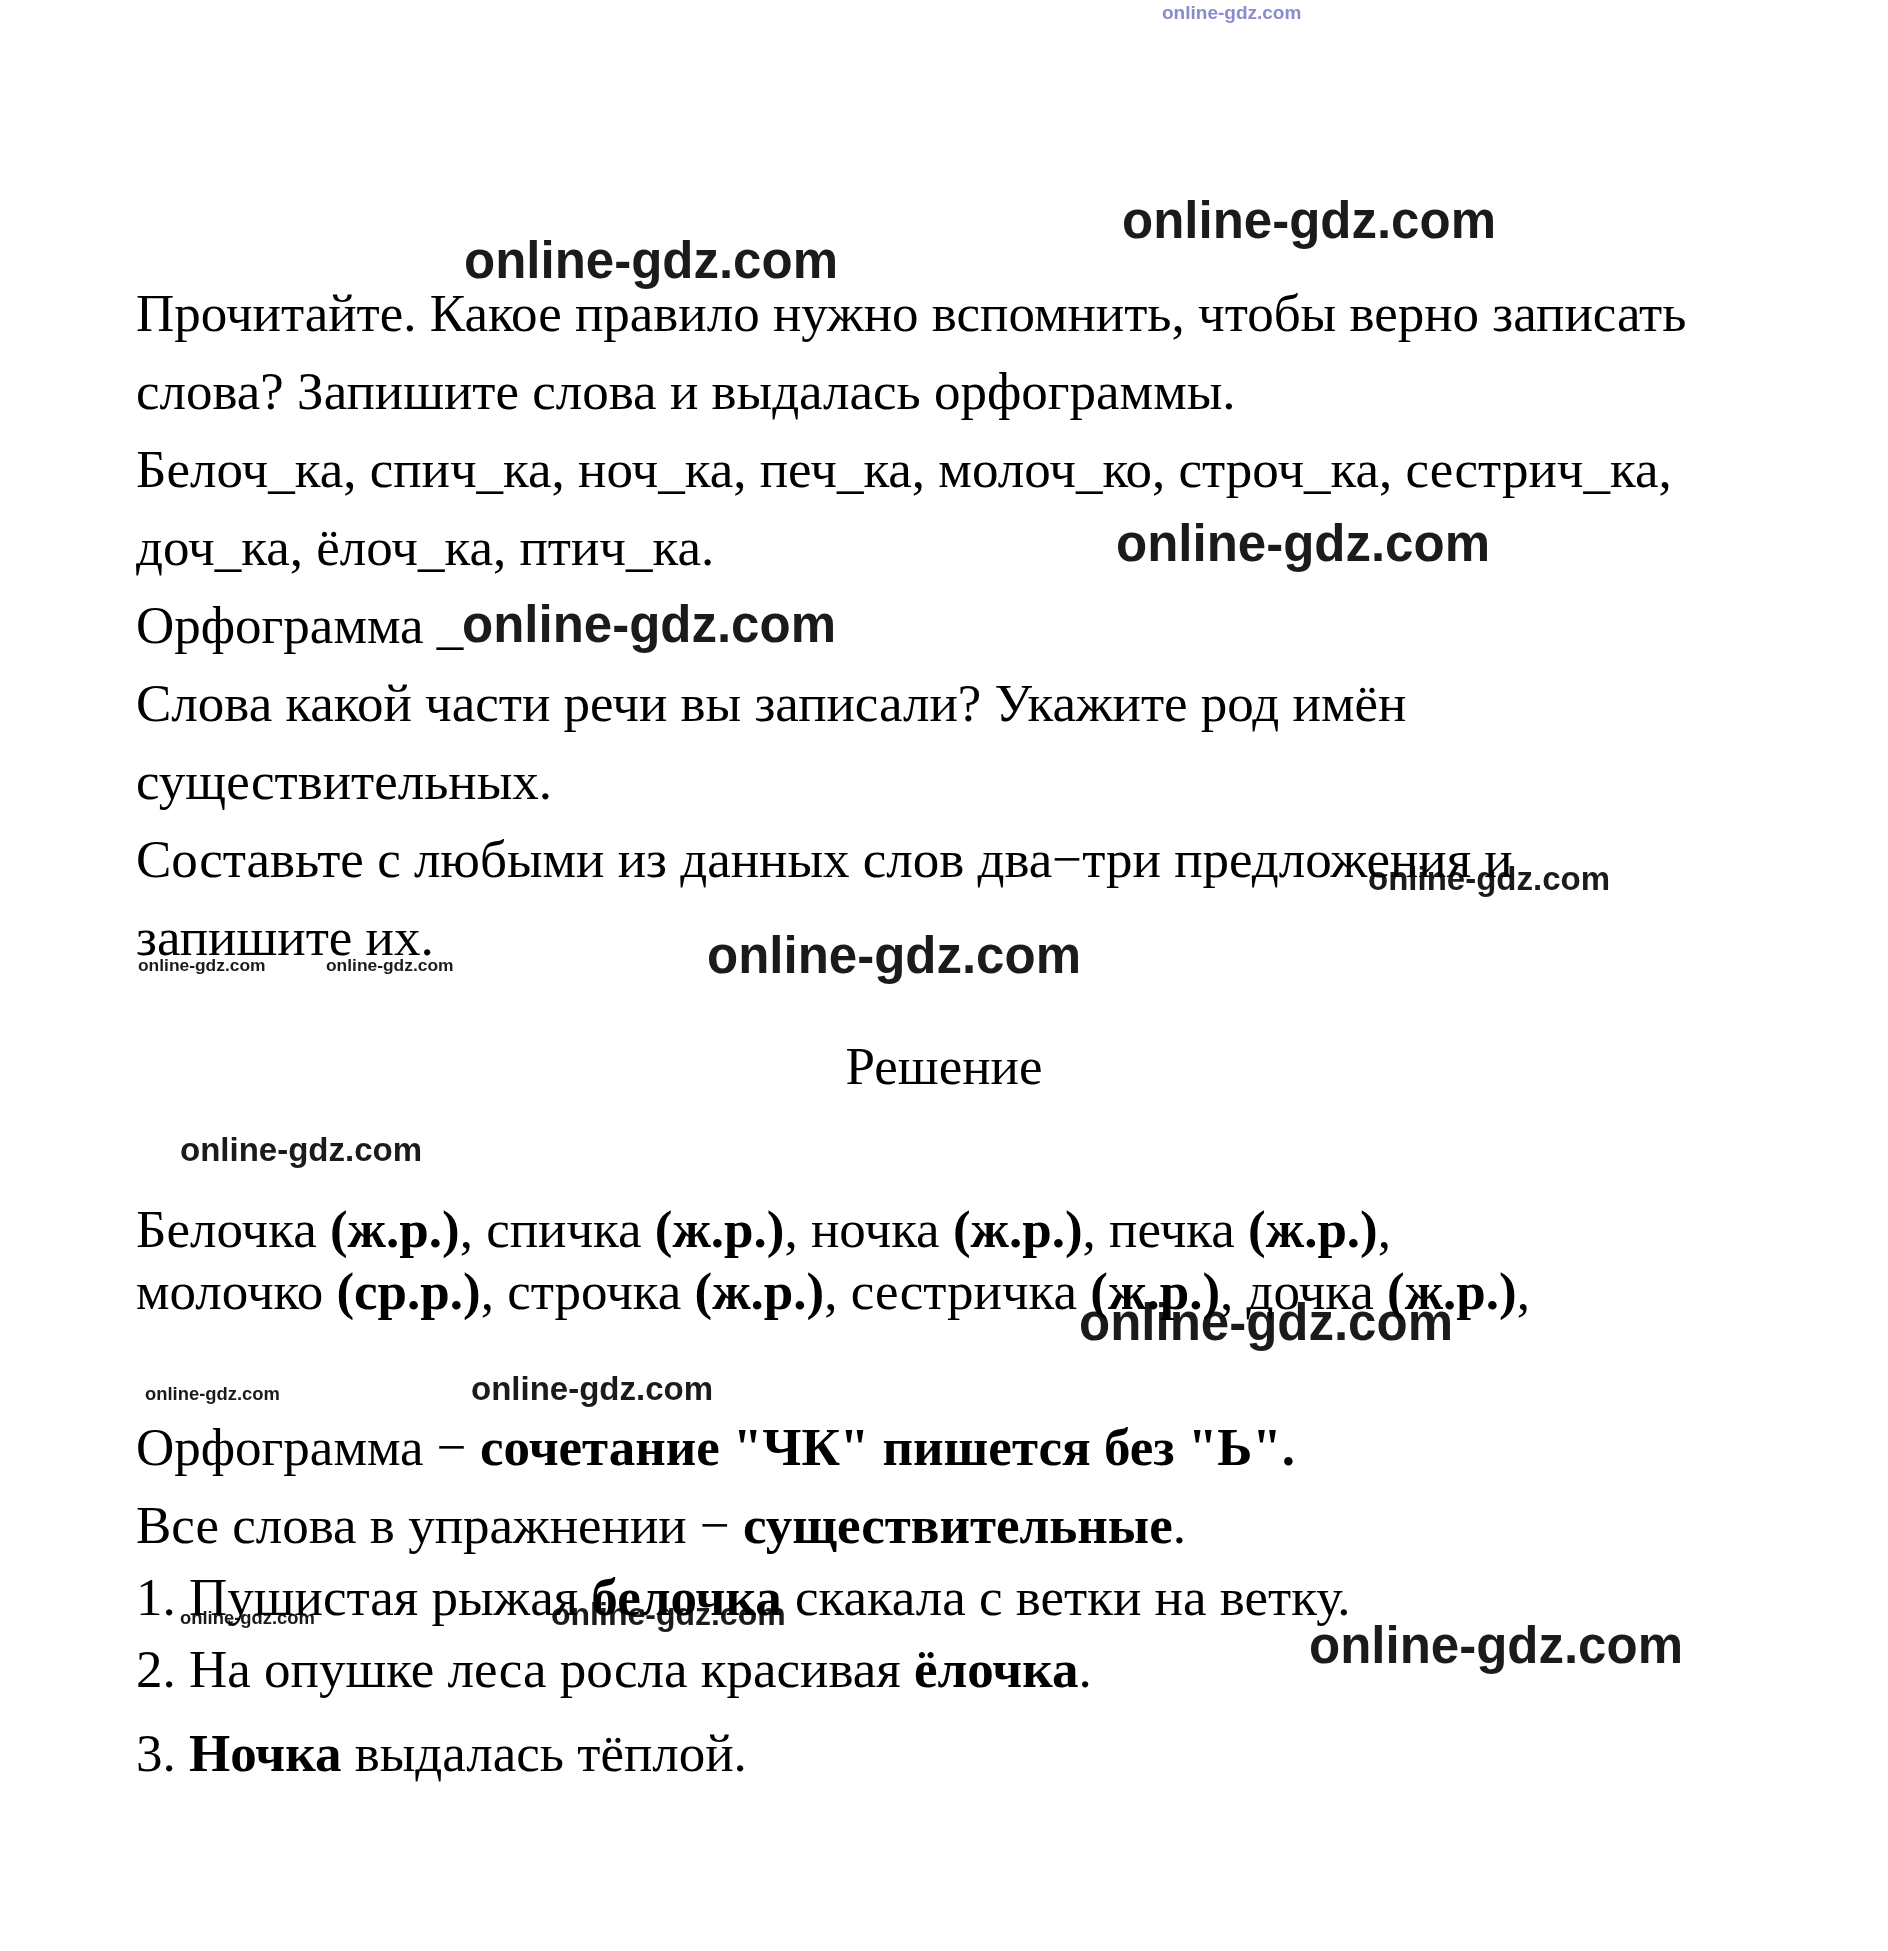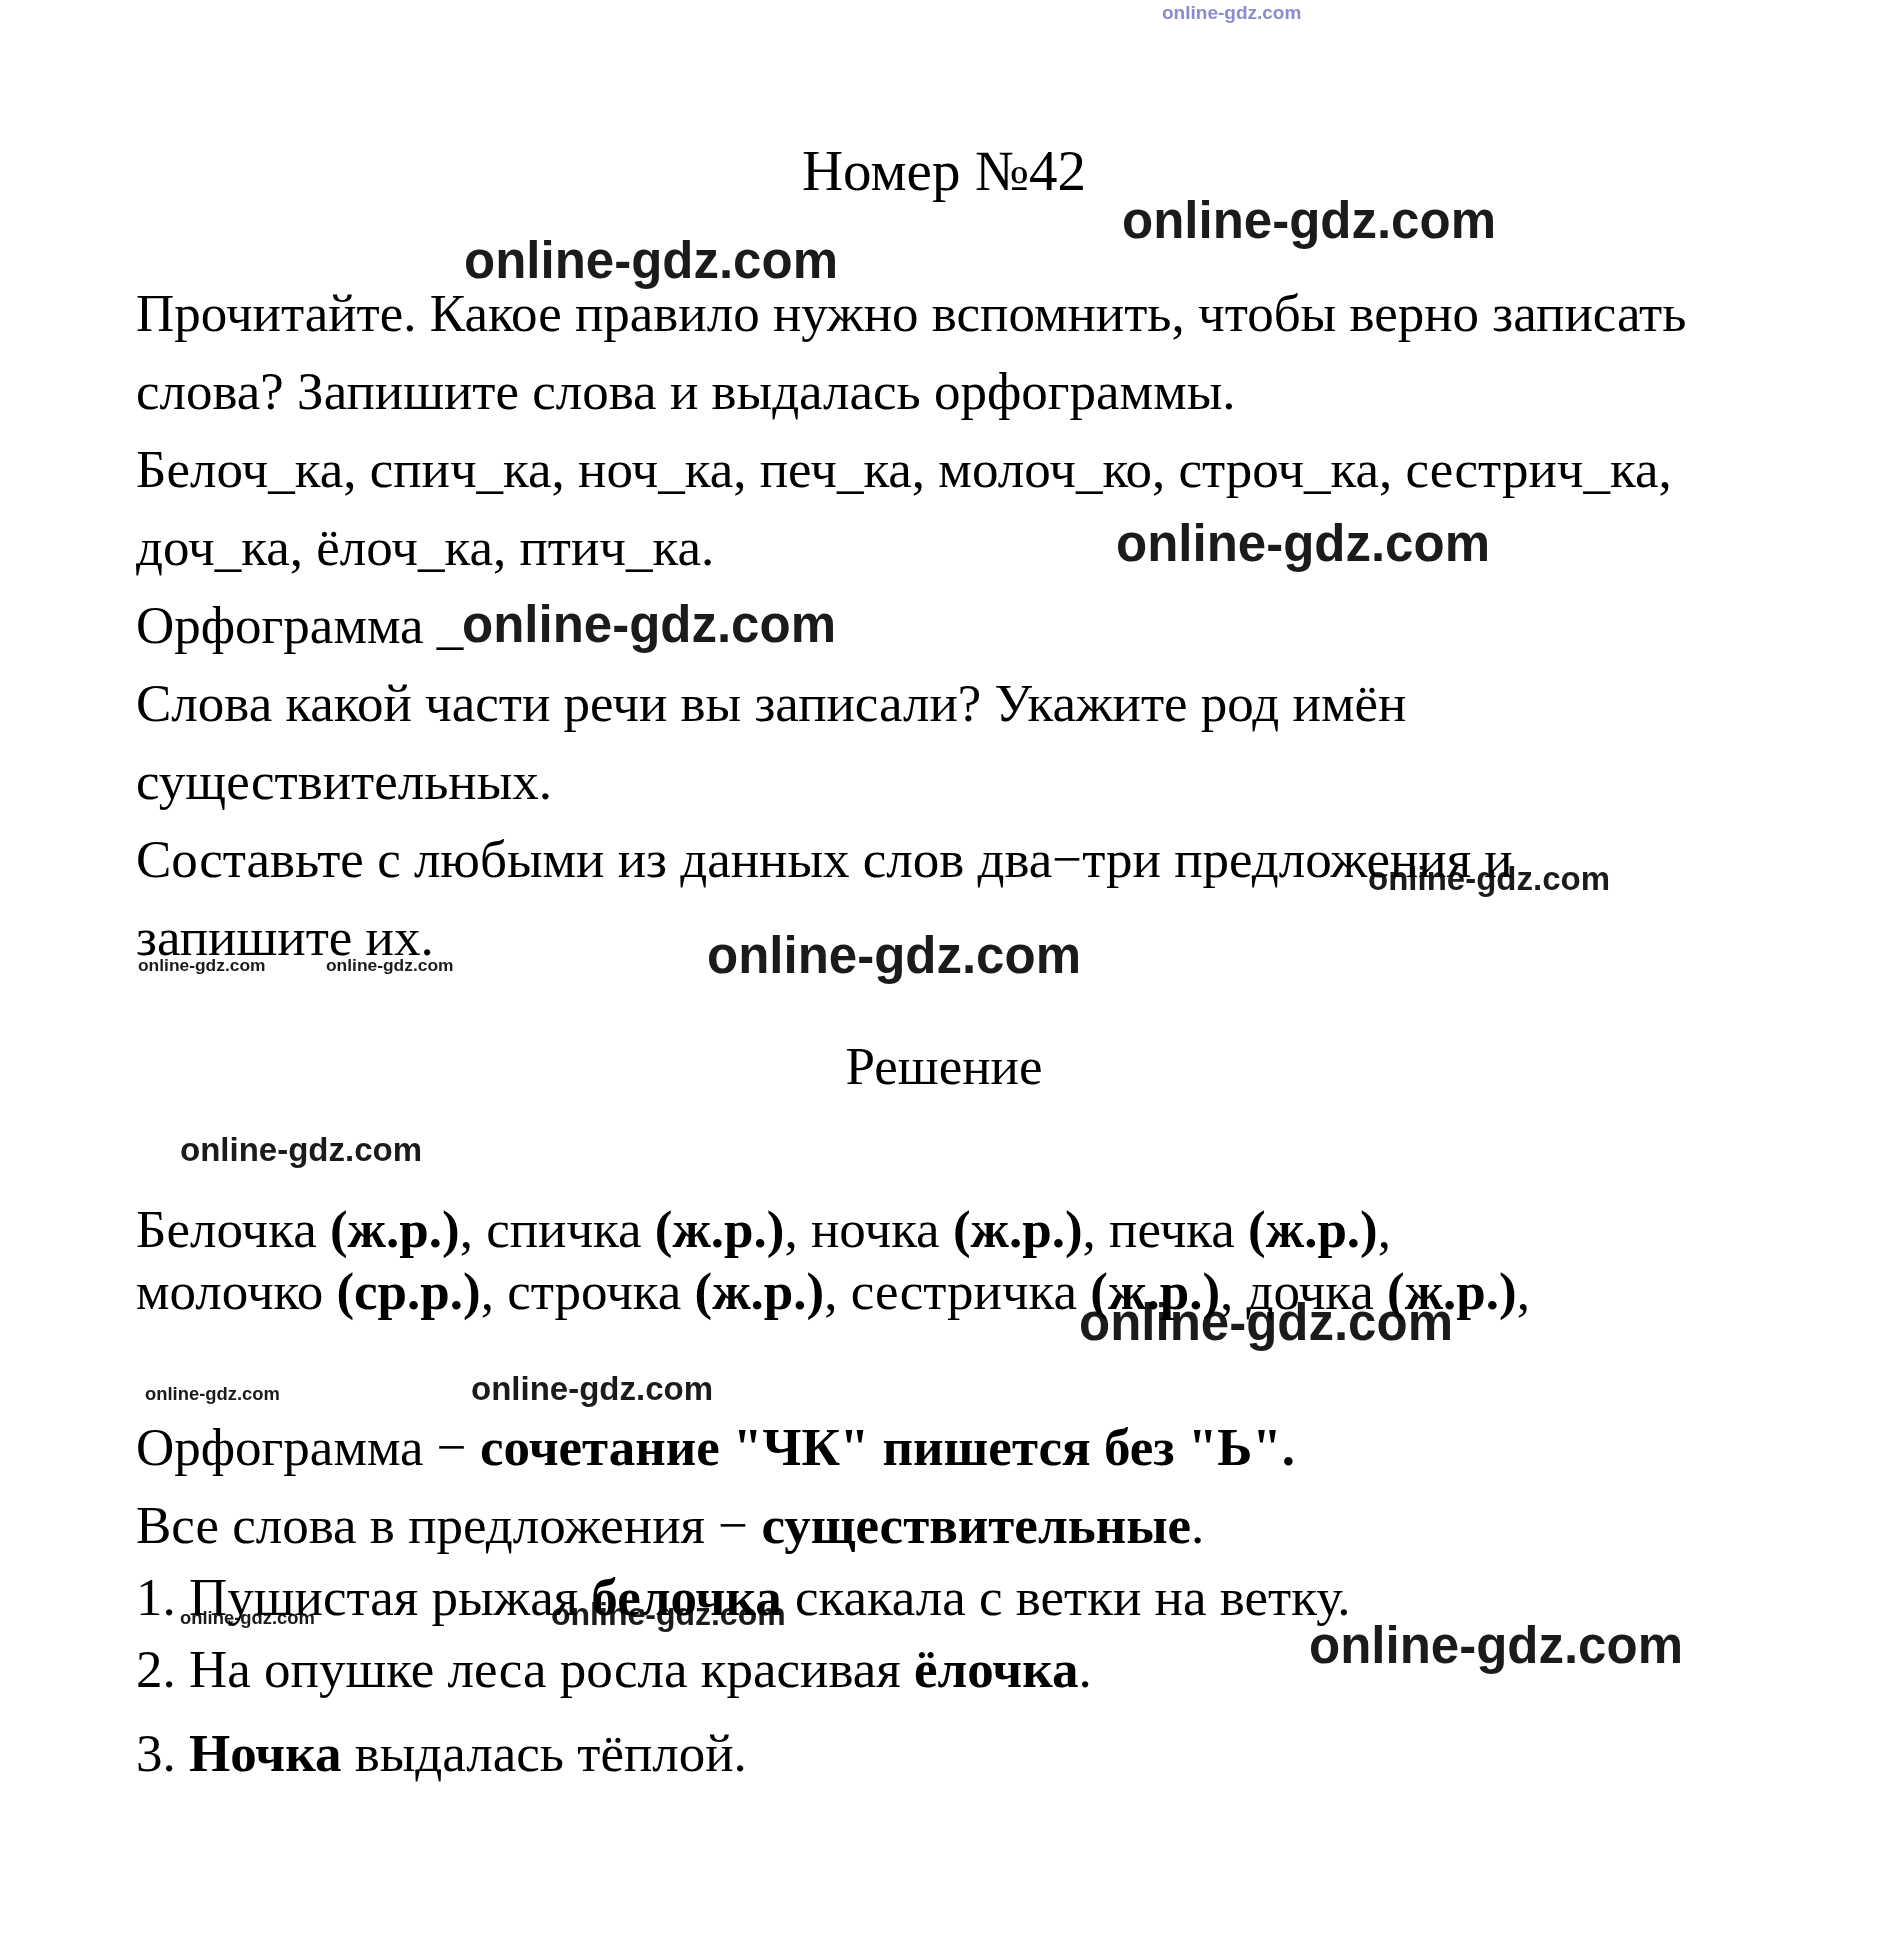--- a/index.html
+++ b/index.html
@@ -55,36 +55,35 @@
   <div class="wm s19" style="left:138px;top:955px;">online-gdz.com</div>
   <div class="wm s19" style="left:326px;top:955px;">online-gdz.com</div>
   <div class="wm s36" style="left:180px;top:1131px;">online-gdz.com</div>
   <div class="wm s56" style="left:1079px;top:1293px;">online-gdz.com</div>
   <div class="wm s20" style="left:145px;top:1383px;">online-gdz.com</div>
   <div class="wm s36" style="left:471px;top:1370px;">online-gdz.com</div>
   <div class="wm s20" style="left:180px;top:1607px;">online-gdz.com</div>
   <div class="wm s35" style="left:551px;top:1596px;">online-gdz.com</div>
   <div class="wm s56" style="left:1309px;top:1616px;">online-gdz.com</div>
 
-  <div class="title" style="top:138px;">Номер №42</div>
 
   <div class="line" style="top:283px;">Прочитайте. Какое правило нужно вспомнить, чтобы верно записать</div>
   <div class="line" style="top:361px;">слова? Запишите слова и выдалась орфограммы.</div>
   <div class="line" style="top:439px;">Белоч_ка, спич_ка, ноч_ка, печ_ка, молоч_ко, строч_ка, сестрич_ка,</div>
   <div class="line" style="top:595px;">Орфограмма _</div>
   <div class="line" style="top:517px;">доч_ка, ёлоч_ка, птич_ка.</div>
   <div class="line" style="top:673px;">Слова какой части речи вы записали? Укажите род имён</div>
   <div class="line" style="top:751px;">существительных.</div>
   <div class="line" style="top:829px;">Составьте с любыми из данных слов два−три предложения и</div>
   <div class="line" style="top:907px;">запишите их.</div>
 
   <div class="heading" style="top:1036px;">Решение</div>
 
   <div class="line" style="top:1183px;margin-top:16px;"><span>Белочка </span><span class="b">(ж.р.)</span><span>, спичка </span><span class="b">(ж.р.)</span><span>, ночка </span><span class="b">(ж.р.)</span><span>, печка </span><span class="b">(ж.р.)</span><span>,</span></div>
   <div class="line" style="top:1261px;"><span>молочко </span><span class="b">(ср.р.)</span><span>, строчка </span><span class="b">(ж.р.)</span><span>, сестричка </span><span class="b">(ж.р.)</span><span>, дочка </span><span class="b">(ж.р.)</span><span>,</span></div>
   <div class="line" style="top:1417px;"><span>Орфограмма − </span><span class="b">сочетание "ЧК" пишется без "Ь".</span></div>
-  <div class="line" style="top:1495px;"><span>Все слова в предложения − </span><span class="b">существительные</span><span>.</span></div>
+  <div class="line" style="top:1495px;"><span>Все слова в упражнении − </span><span class="b">существительные</span><span>.</span></div>
   <div class="line" style="top:1567px;"><span>1. Пушистая рыжая </span><span class="b">белочка</span><span> скакала с ветки на ветку.</span></div>
   <div class="line" style="top:1639px;"><span>2. На опушке леса росла красивая </span><span class="b">ёлочка</span><span>.</span></div>
   <div class="line" style="top:1723px;"><span>3. </span><span class="b">Ночка</span><span> выдалась тёплой.</span></div>
 
 </div>
 
 
 </body></html>

